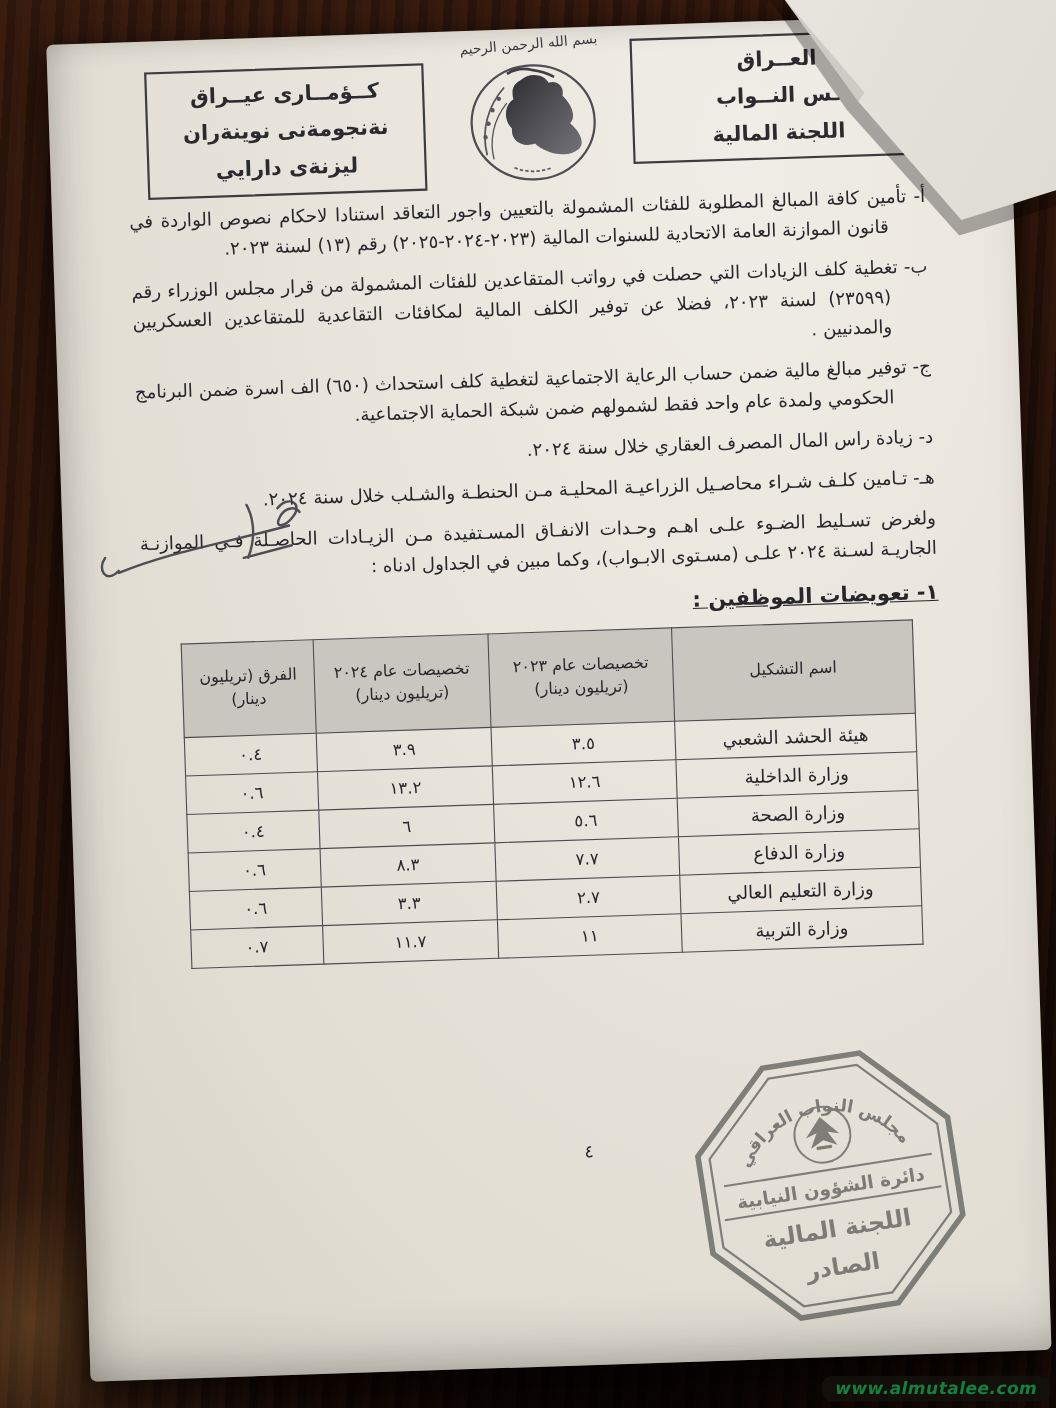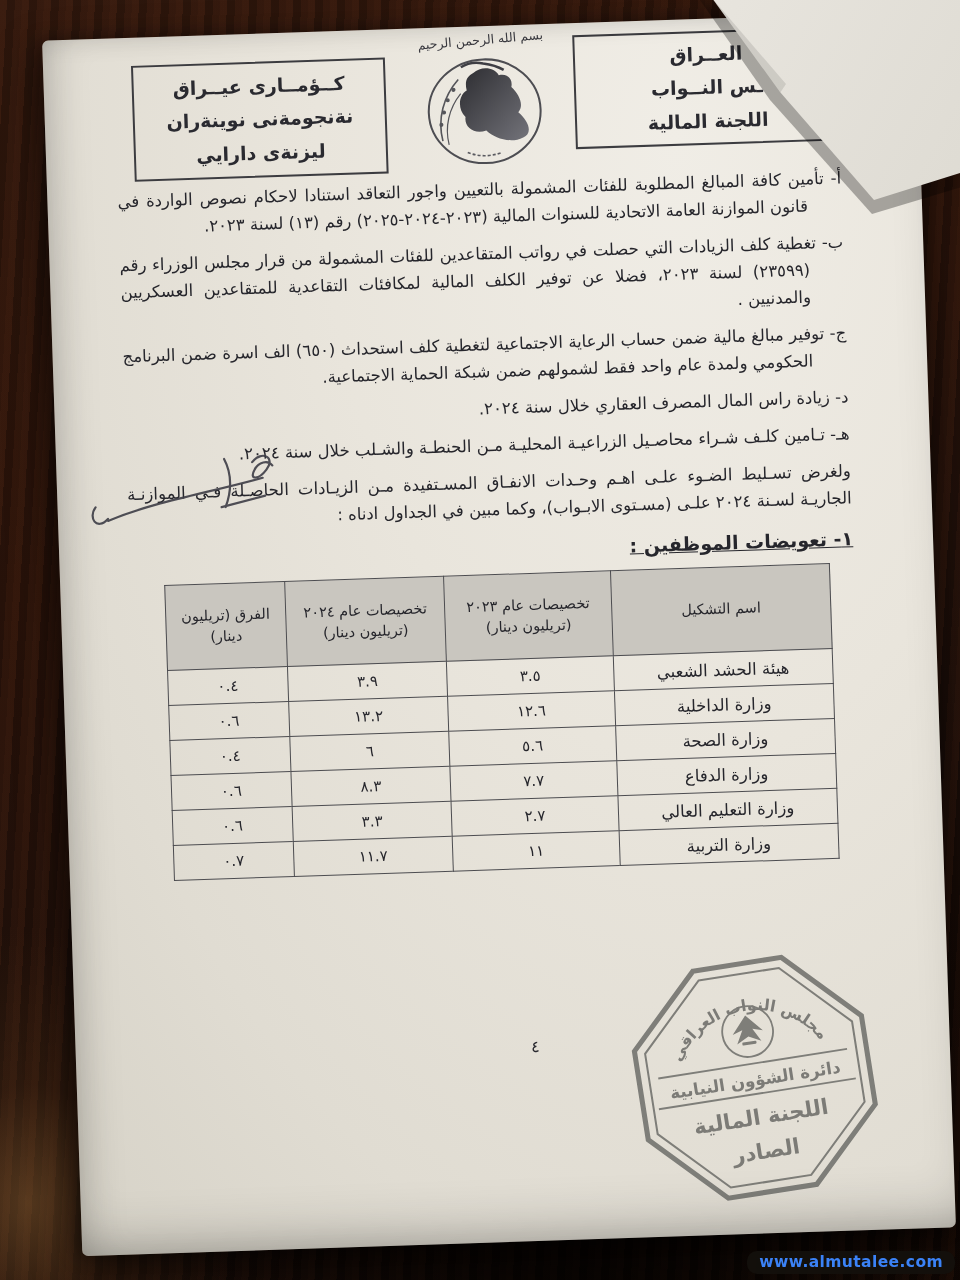--- a/index.html
+++ b/index.html
@@ -68,22 +68,22 @@
     background:linear-gradient(118deg,#f1efe9 10%, #e7e4dd 45%, #d8d5cc 80%, #ccc9c0 100%);
   }
   .fold::after{
     content:"";position:absolute;inset:0;
     clip-path:polygon(712px -2px, 786px 84px, 778px 96px, 706px 6px);
     background:rgba(0,0,0,.10);
   }
   
   .watermark{
     position:absolute;right:5px;bottom:6px;
-    background:rgba(20,16,12,.92);color:#3b82f6;
-    font-weight:bold;font-size:15.5px;letter-spacing:.4px;
+    background:rgba(20,16,12,.92);color:#15803d;
+    font-style:italic;font-weight:bold;font-size:15.5px;letter-spacing:.4px;
     padding:2px 12px 3px 12px;border-radius:10px;
   }
 </style>
 </head>
 <body>
 
 <div class="photo">
 
   <div class="paper">
     <div class="content">

